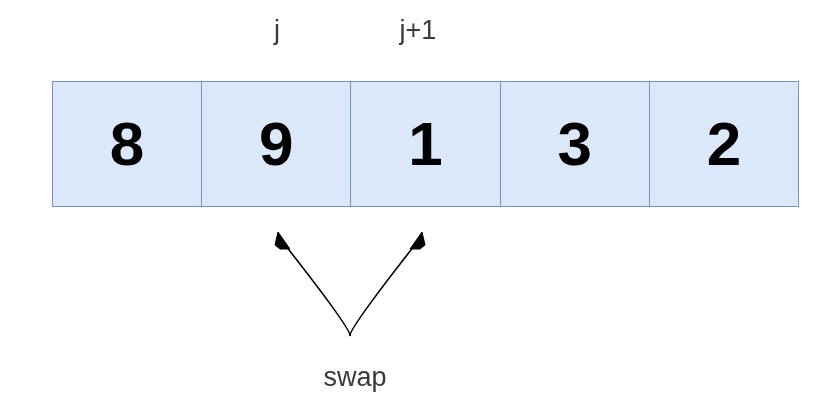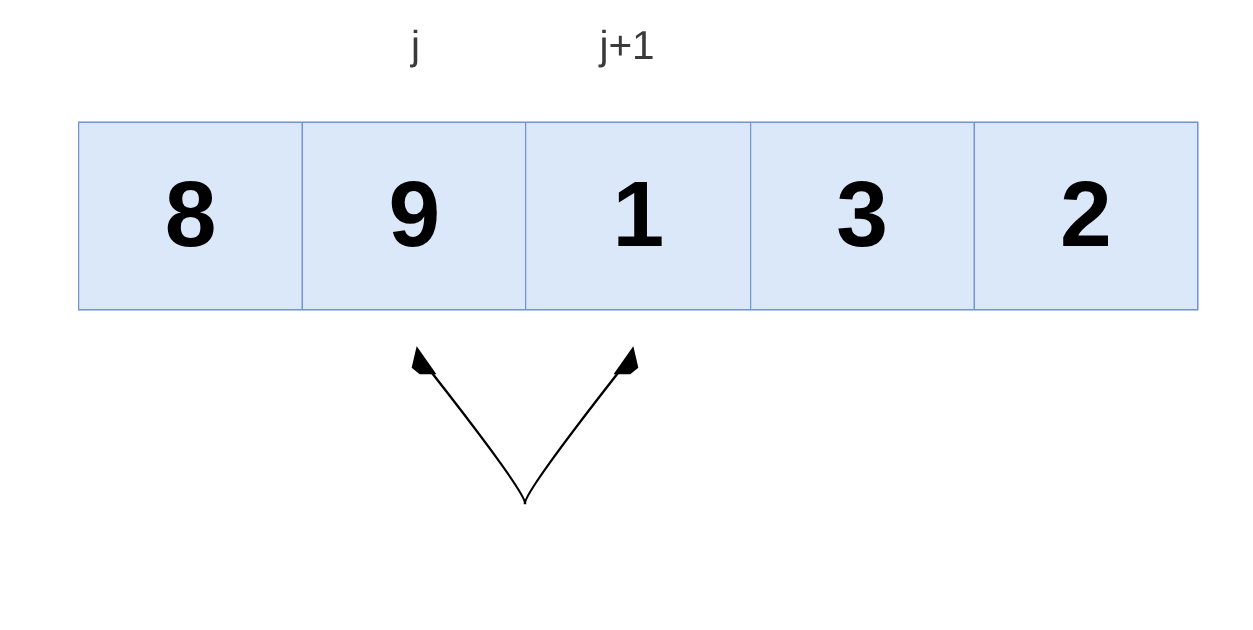--- a/index.html
+++ b/index.html
@@ -118,14 +118,15 @@
 
     <path d="M 350 336 Q 352 330 282 241" fill="none" stroke="#000000" stroke-width="1.6"></path>
 
     <polygon points="278,232 290,249 280,249 275,245" fill="#000000" stroke="#000000" stroke-width="1"></polygon>
 
     <path d="M 350 336 Q 348 330 418 241" fill="none" stroke="#000000" stroke-width="1.6"></path>
 
     <polygon points="422,232 410,249 420,249 425,245" fill="#000000" stroke="#000000" stroke-width="1"></polygon>
   </svg>
 
+  <div id="swap-caption">swap</div>
 
 </div>
 
 </body></html>

